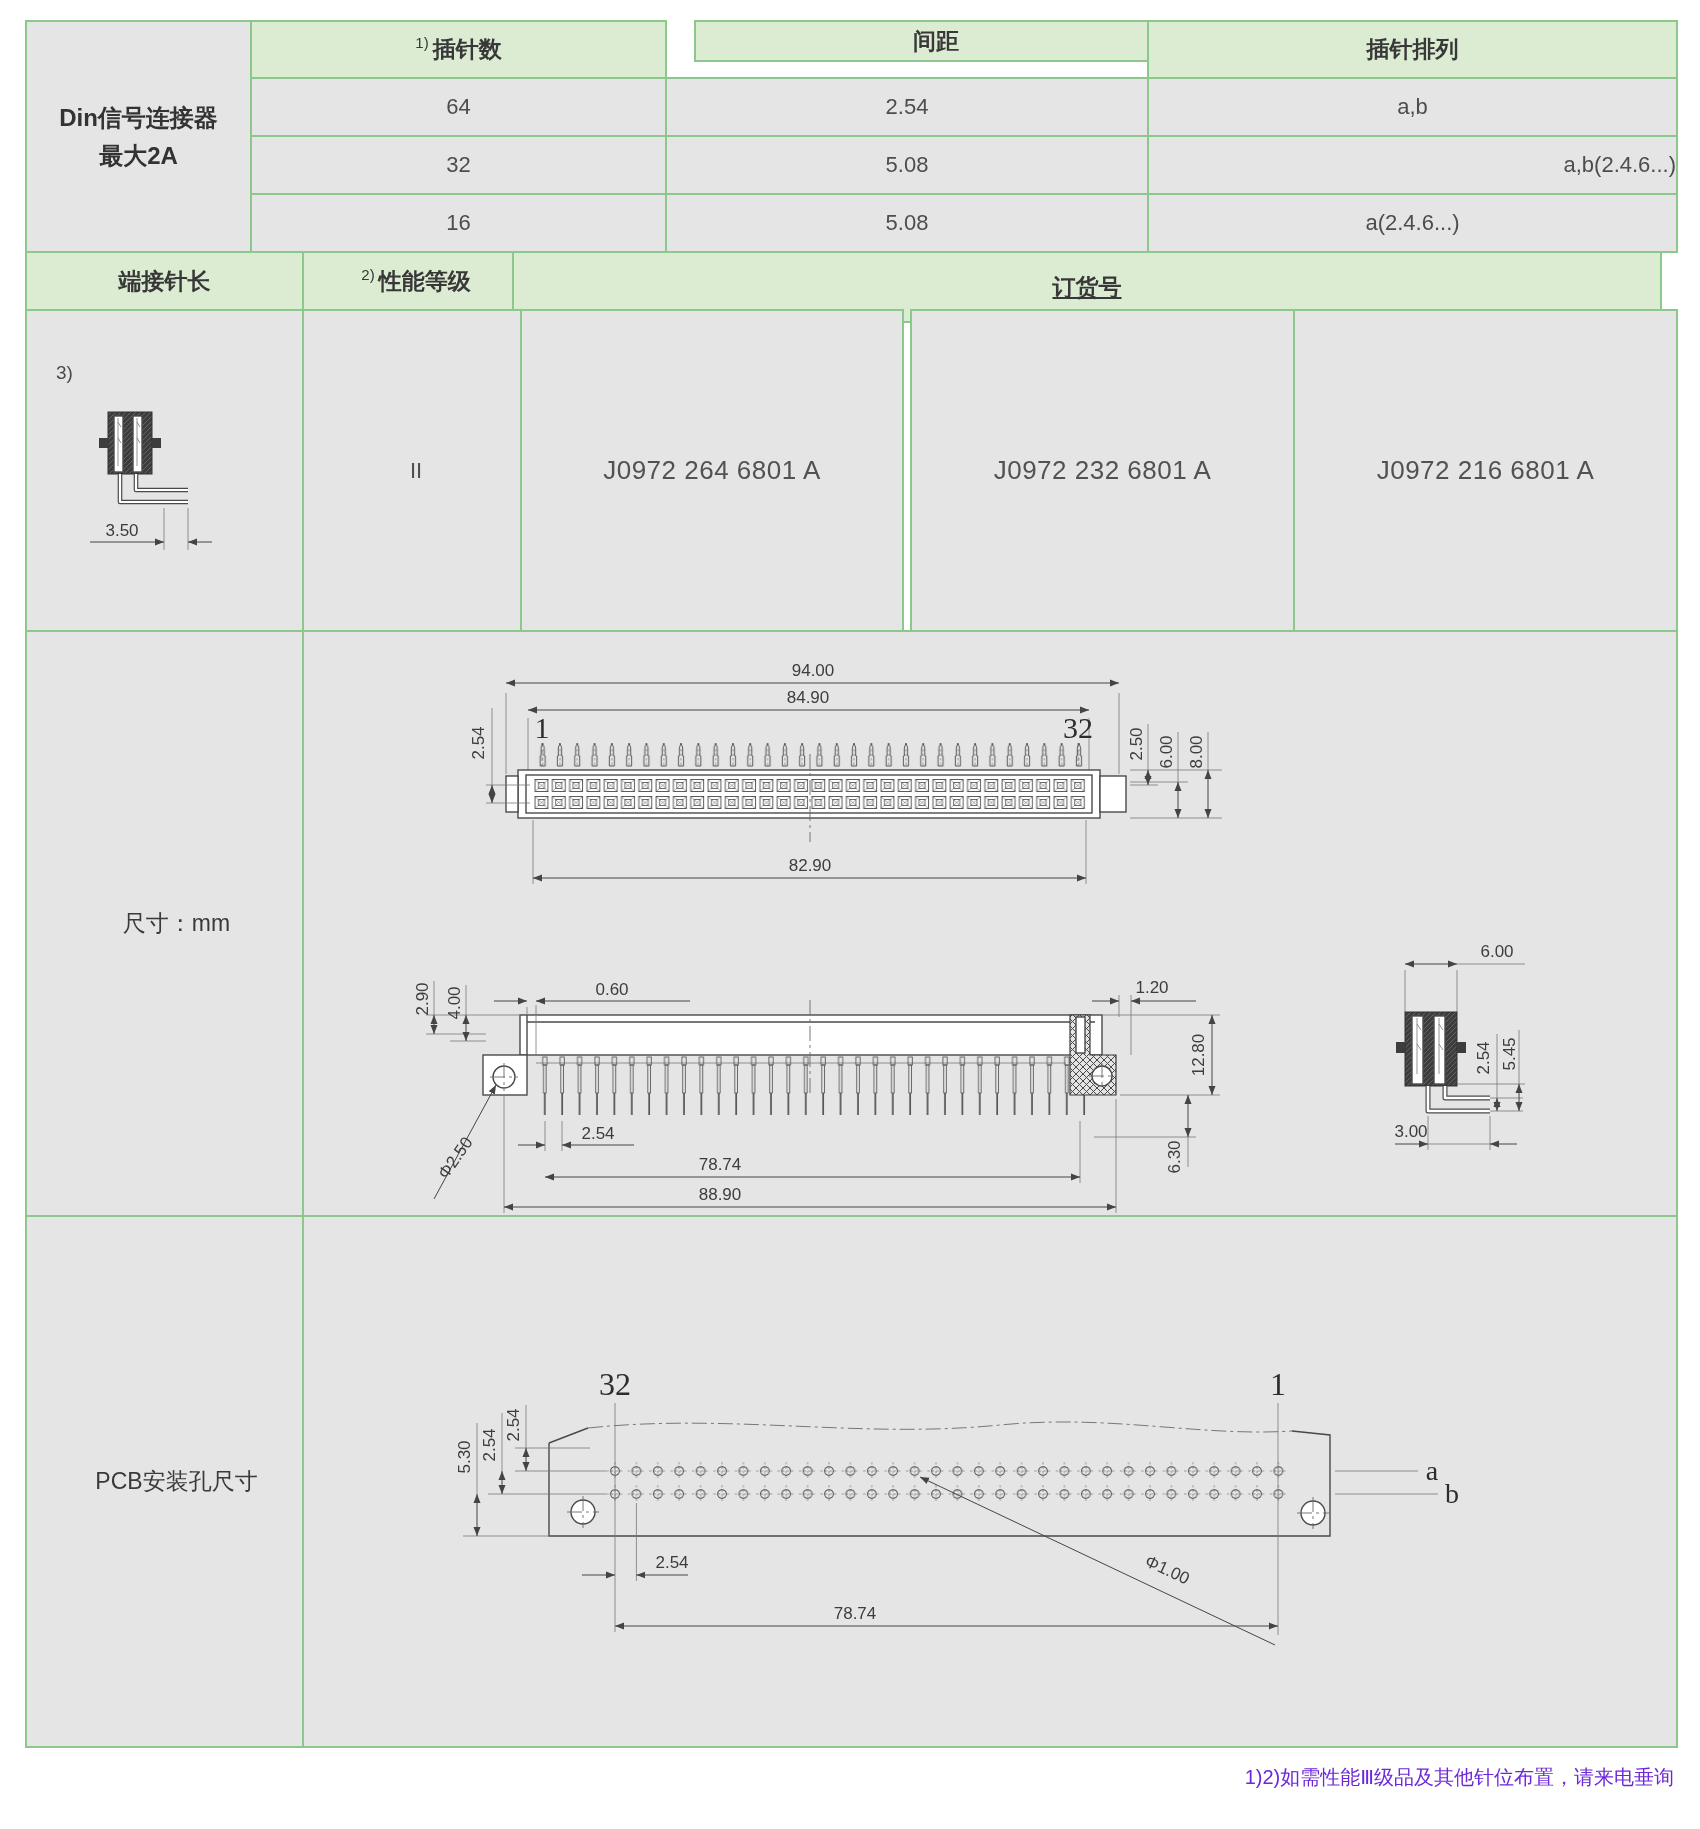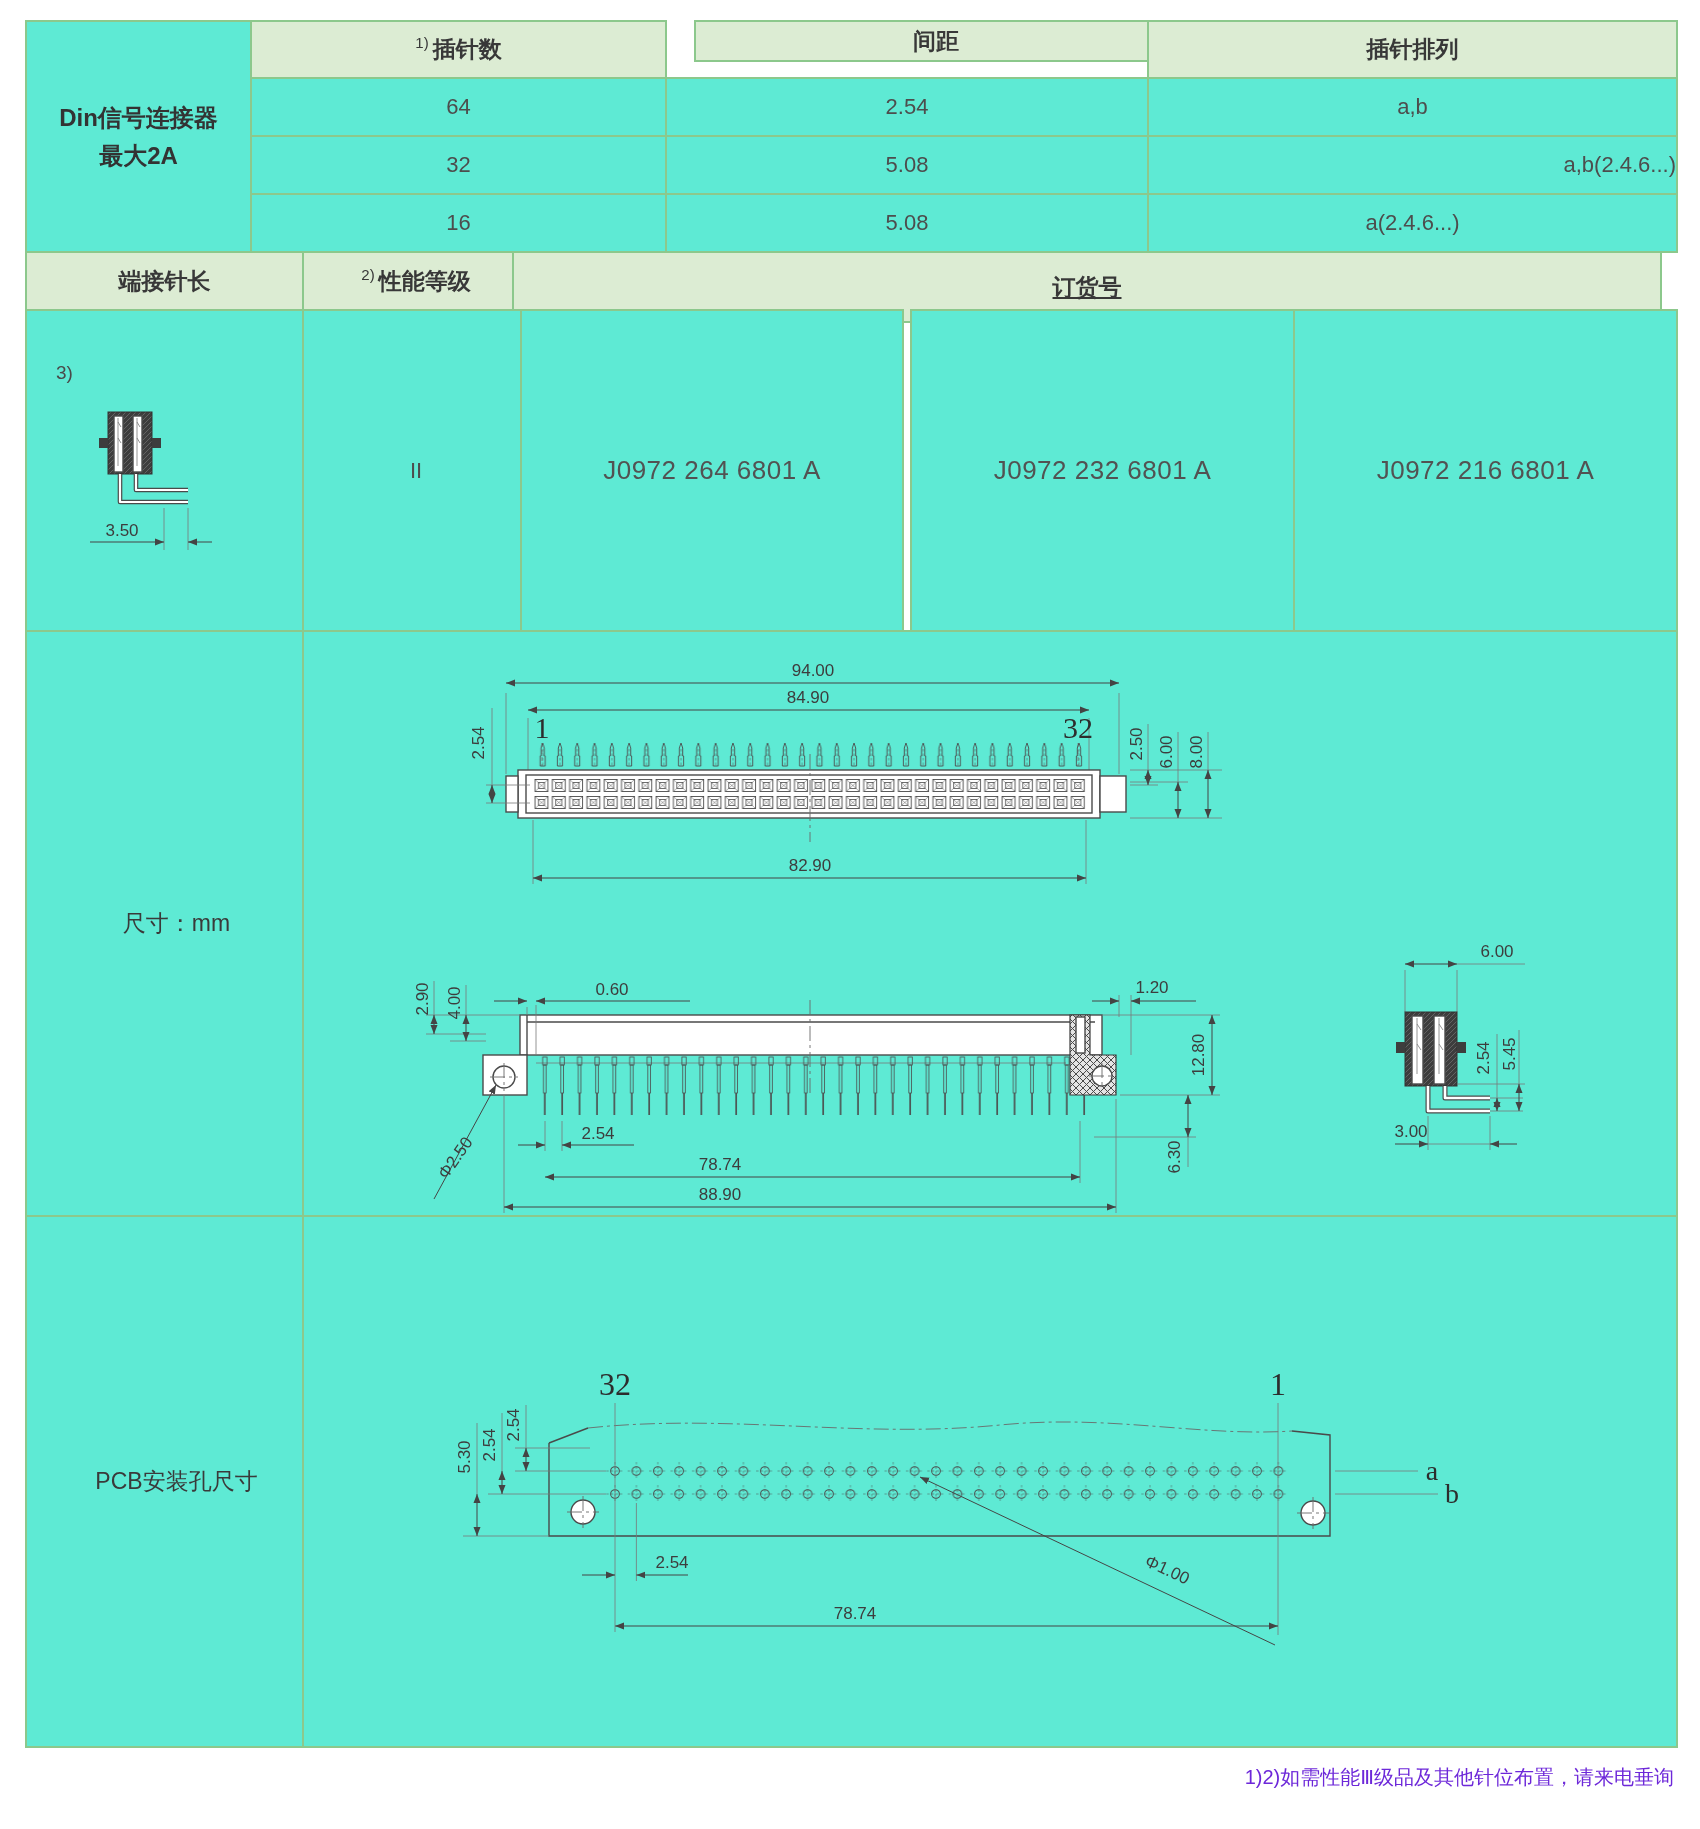--- a/index.html
+++ b/index.html
@@ -1,18 +1,18 @@
 <!DOCTYPE html>
 <html><head>
 <meta charset="utf-8">
 <style>
   html,body{margin:0;padding:0;background:#fff;}
   #page{position:relative;width:1700px;height:1829px;background:#fff;overflow:hidden;
         font-family:"Liberation Sans","DejaVu Sans",sans-serif;}
-  .cell{position:absolute;box-sizing:border-box;border:2px solid #8cc88c;background:#5eead4;
+  .cell{position:absolute;box-sizing:border-box;border:2px solid #8cc88c;background:#e5e5e5;
         display:flex;align-items:center;justify-content:center;color:#454545;}
   .g{background:#dcecd3;font-weight:bold;font-size:23px;color:#383838;}
   .v{font-size:22px;color:#4d4d4d;}
   .ord{font-size:26px;color:#525252;letter-spacing:.5px;}
   .sup{font-size:15px;font-weight:normal;position:relative;top:-7px;margin-right:4px;color:#383838;}
   .prod{flex-direction:column;font-size:24px;font-weight:bold;line-height:1.55;color:#333;}
   .seclab{font-size:23px;color:#3a3a3a;padding-left:24px;}
   .note3{position:absolute;left:56px;top:362px;font-size:19px;color:#4a4a4a;}
   .footnote{position:absolute;right:26px;top:1764px;font-size:20px;color:#6d28d9;}
   svg{position:absolute;overflow:visible;}

